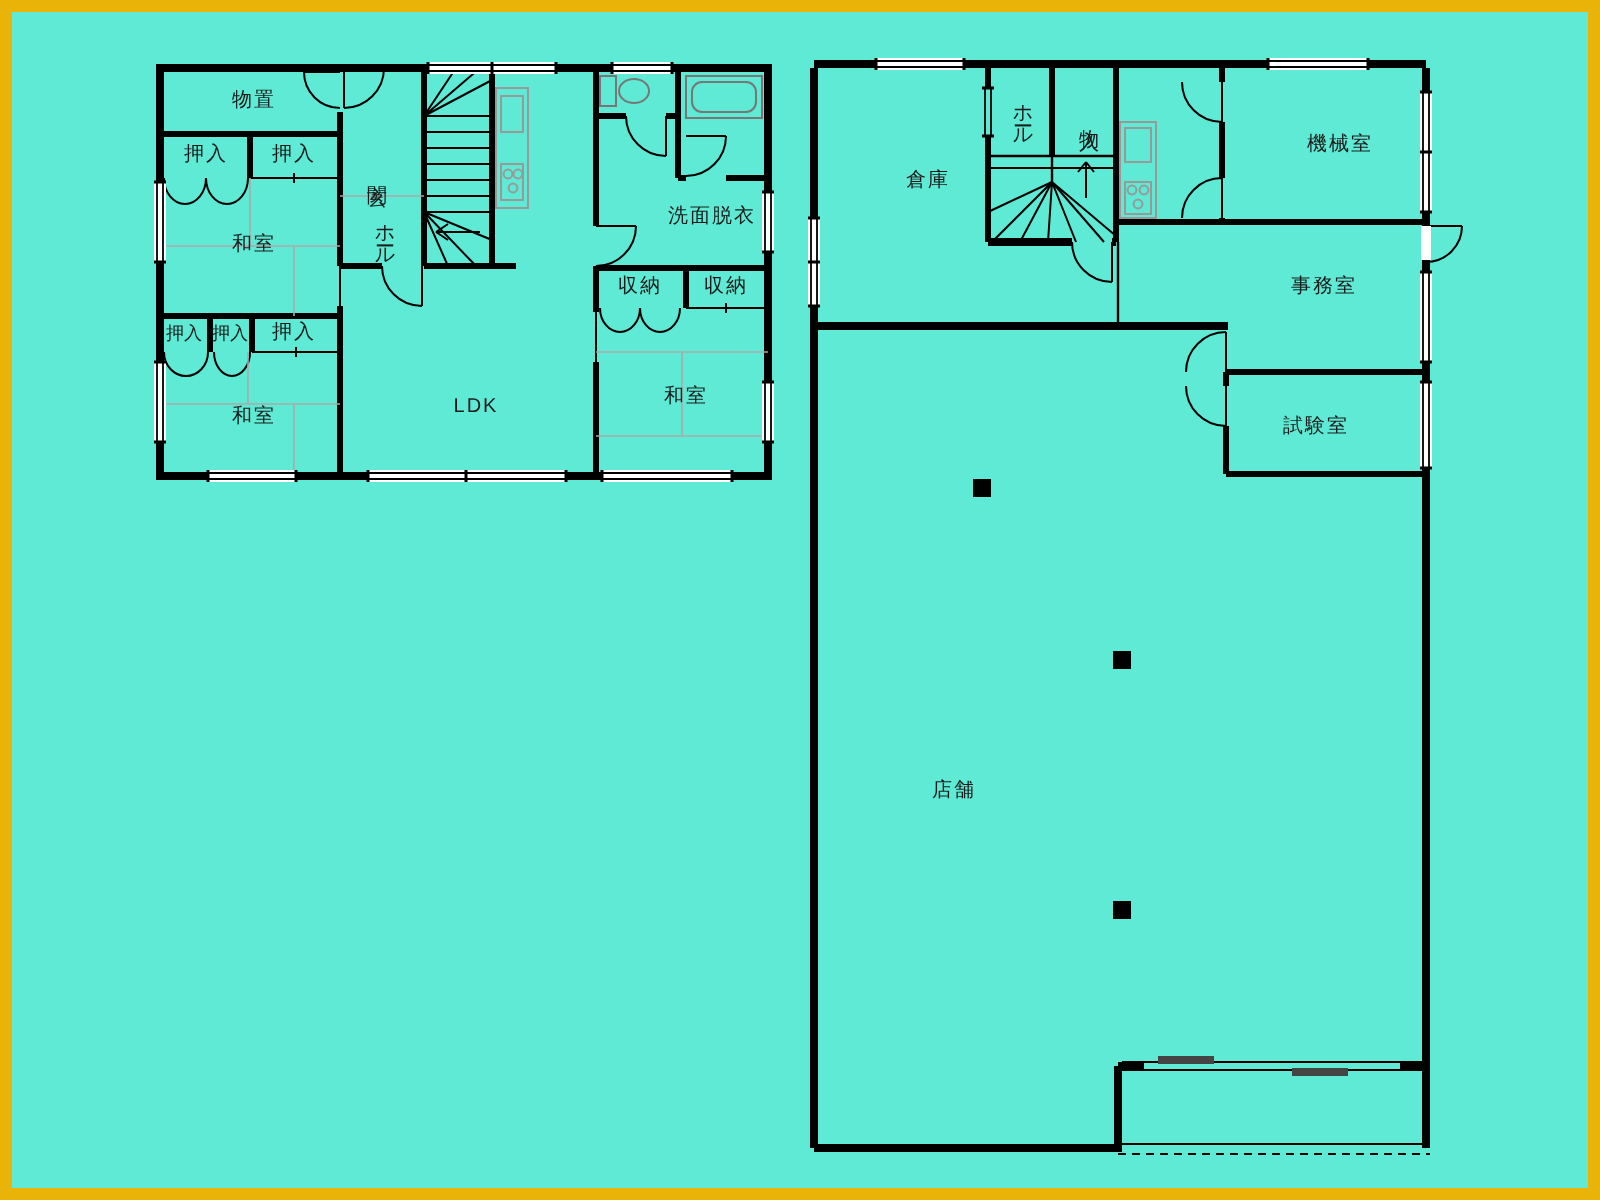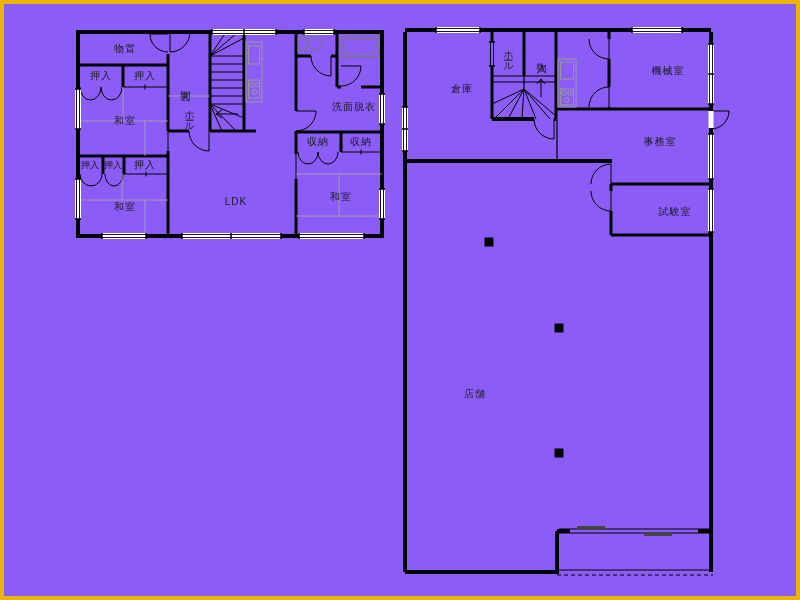--- a/index.html
+++ b/index.html
@@ -1,18 +1,18 @@
 <!DOCTYPE html>
 <html><head>
 <meta charset="utf-8">
 <style>
   html,body{margin:0;padding:0;background:#ffffff;}
   .stage{
-    position:relative;width:800px;height:600px;background:#8b5cf6;
-    box-sizing:border-box;border:4px solid #eab308;overflow:hidden;
+    position:relative;width:800px;height:600px;background:#5eead4;
+    box-sizing:border-box;border:6px solid #eab308;overflow:hidden;
     font-family:"Liberation Sans","DejaVu Sans",sans-serif;
   }
   svg{position:absolute;left:0;top:0;}
   .room-label{
     position:absolute;transform:translate(-50%,-50%);
     font-size:10px;color:#1a1a1a;white-space:nowrap;letter-spacing:1px;
     line-height:1;
   }
   .room-label.small{font-size:9px;letter-spacing:0;}
   .room-label.v{
@@ -231,16 +231,16 @@
   <div class="room-label" style="left:350px;top:103px">洗面脱衣</div>
   <div class="room-label" style="left:314px;top:138px">収納</div>
   <div class="room-label" style="left:357px;top:138px">収納</div>
   <div class="room-label" style="left:337px;top:193px">和室</div>
 
   <div class="room-label" style="left:458px;top:85px">倉庫</div>
   <div class="room-label v" style="left:504px;top:51px">ホール</div>
   <div class="room-label v" style="left:537px;top:51px">物入</div>
   <div class="room-label" style="left:664px;top:67px">機械室</div>
   <div class="room-label" style="left:656px;top:138px">事務室</div>
-  <div class="room-label" style="left:671px;top:208px">試験室</div>
+  <div class="room-label" style="left:652px;top:208px">試験室</div>
   <div class="room-label" style="left:471px;top:390px">店舗</div>
 
 </div>
 
 </body></html>

